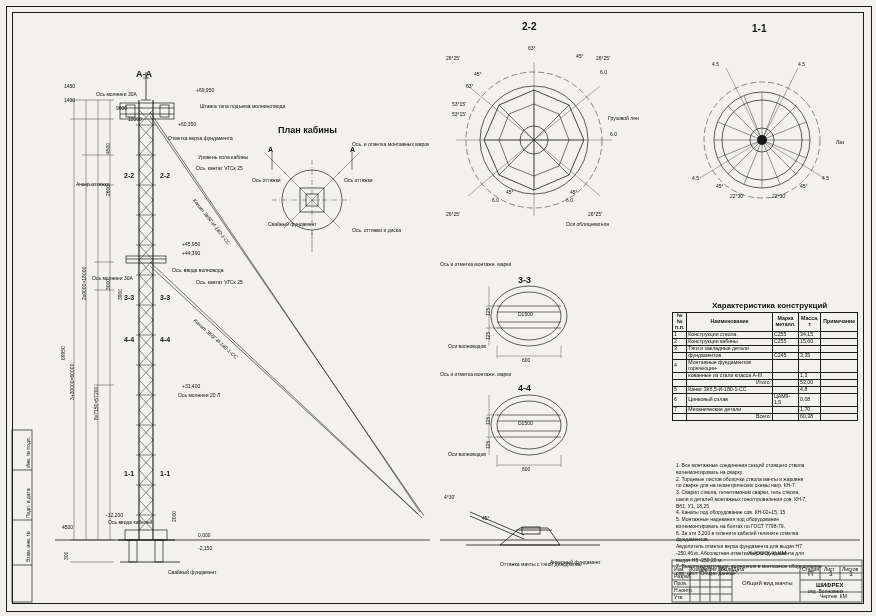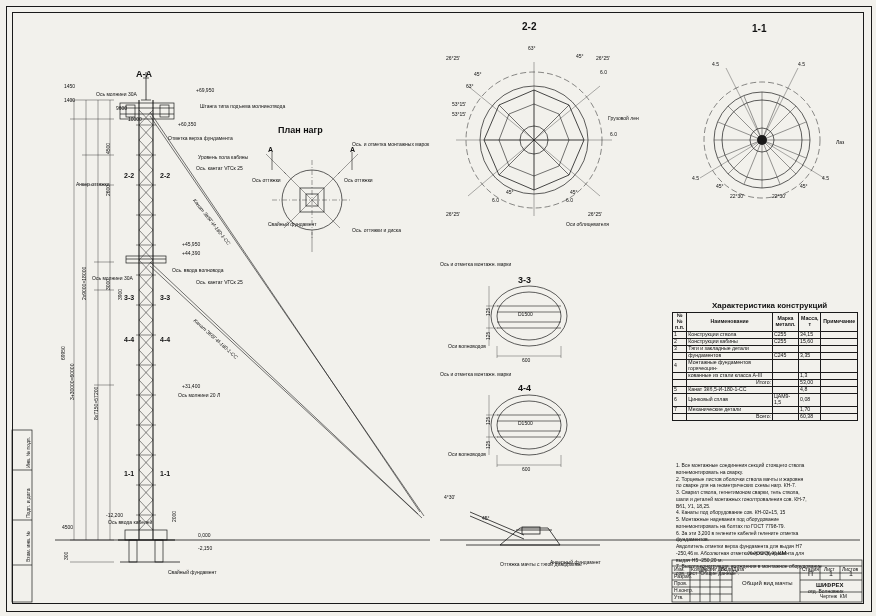--- a/index.html
+++ b/index.html
@@ -309,21 +309,21 @@
 
   <div class="lbl t7 bold" style="left:124px;top:172px;">2-2</div>
   <div class="lbl t7 bold" style="left:160px;top:172px;">2-2</div>
   <div class="lbl t7 bold" style="left:124px;top:294px;">3-3</div>
   <div class="lbl t7 bold" style="left:160px;top:294px;">3-3</div>
   <div class="lbl t7 bold" style="left:124px;top:336px;">4-4</div>
   <div class="lbl t7 bold" style="left:160px;top:336px;">4-4</div>
   <div class="lbl t7 bold" style="left:124px;top:470px;">1-1</div>
   <div class="lbl t7 bold" style="left:160px;top:470px;">1-1</div>
 
-  <div class="lbl t9 bold" style="left:278px;top:126px;">План нагр</div>
+  <div class="lbl t9 bold" style="left:278px;top:126px;">План кабины</div>
   <div class="lbl t5" style="left:352px;top:142px;">Ось. и отметка монтажных марок</div>
   <div class="lbl t5" style="left:252px;top:178px;">Ось оттяжки</div>
   <div class="lbl t5" style="left:344px;top:178px;">Ось оттяжки</div>
   <div class="lbl t5" style="left:352px;top:228px;">Ось. оттяжки и диска</div>
   <div class="lbl t5" style="left:268px;top:222px;">Свайный фундамент</div>
   <div class="lbl t7 bold" style="left:268px;top:146px;">А</div>
   <div class="lbl t7 bold" style="left:350px;top:146px;">А</div>
 
   <div class="lbl t10 bold" style="left:522px;top:22px;">2-2</div>
   <div class="lbl t5" style="left:608px;top:116px;">Грузовой лен</div>

